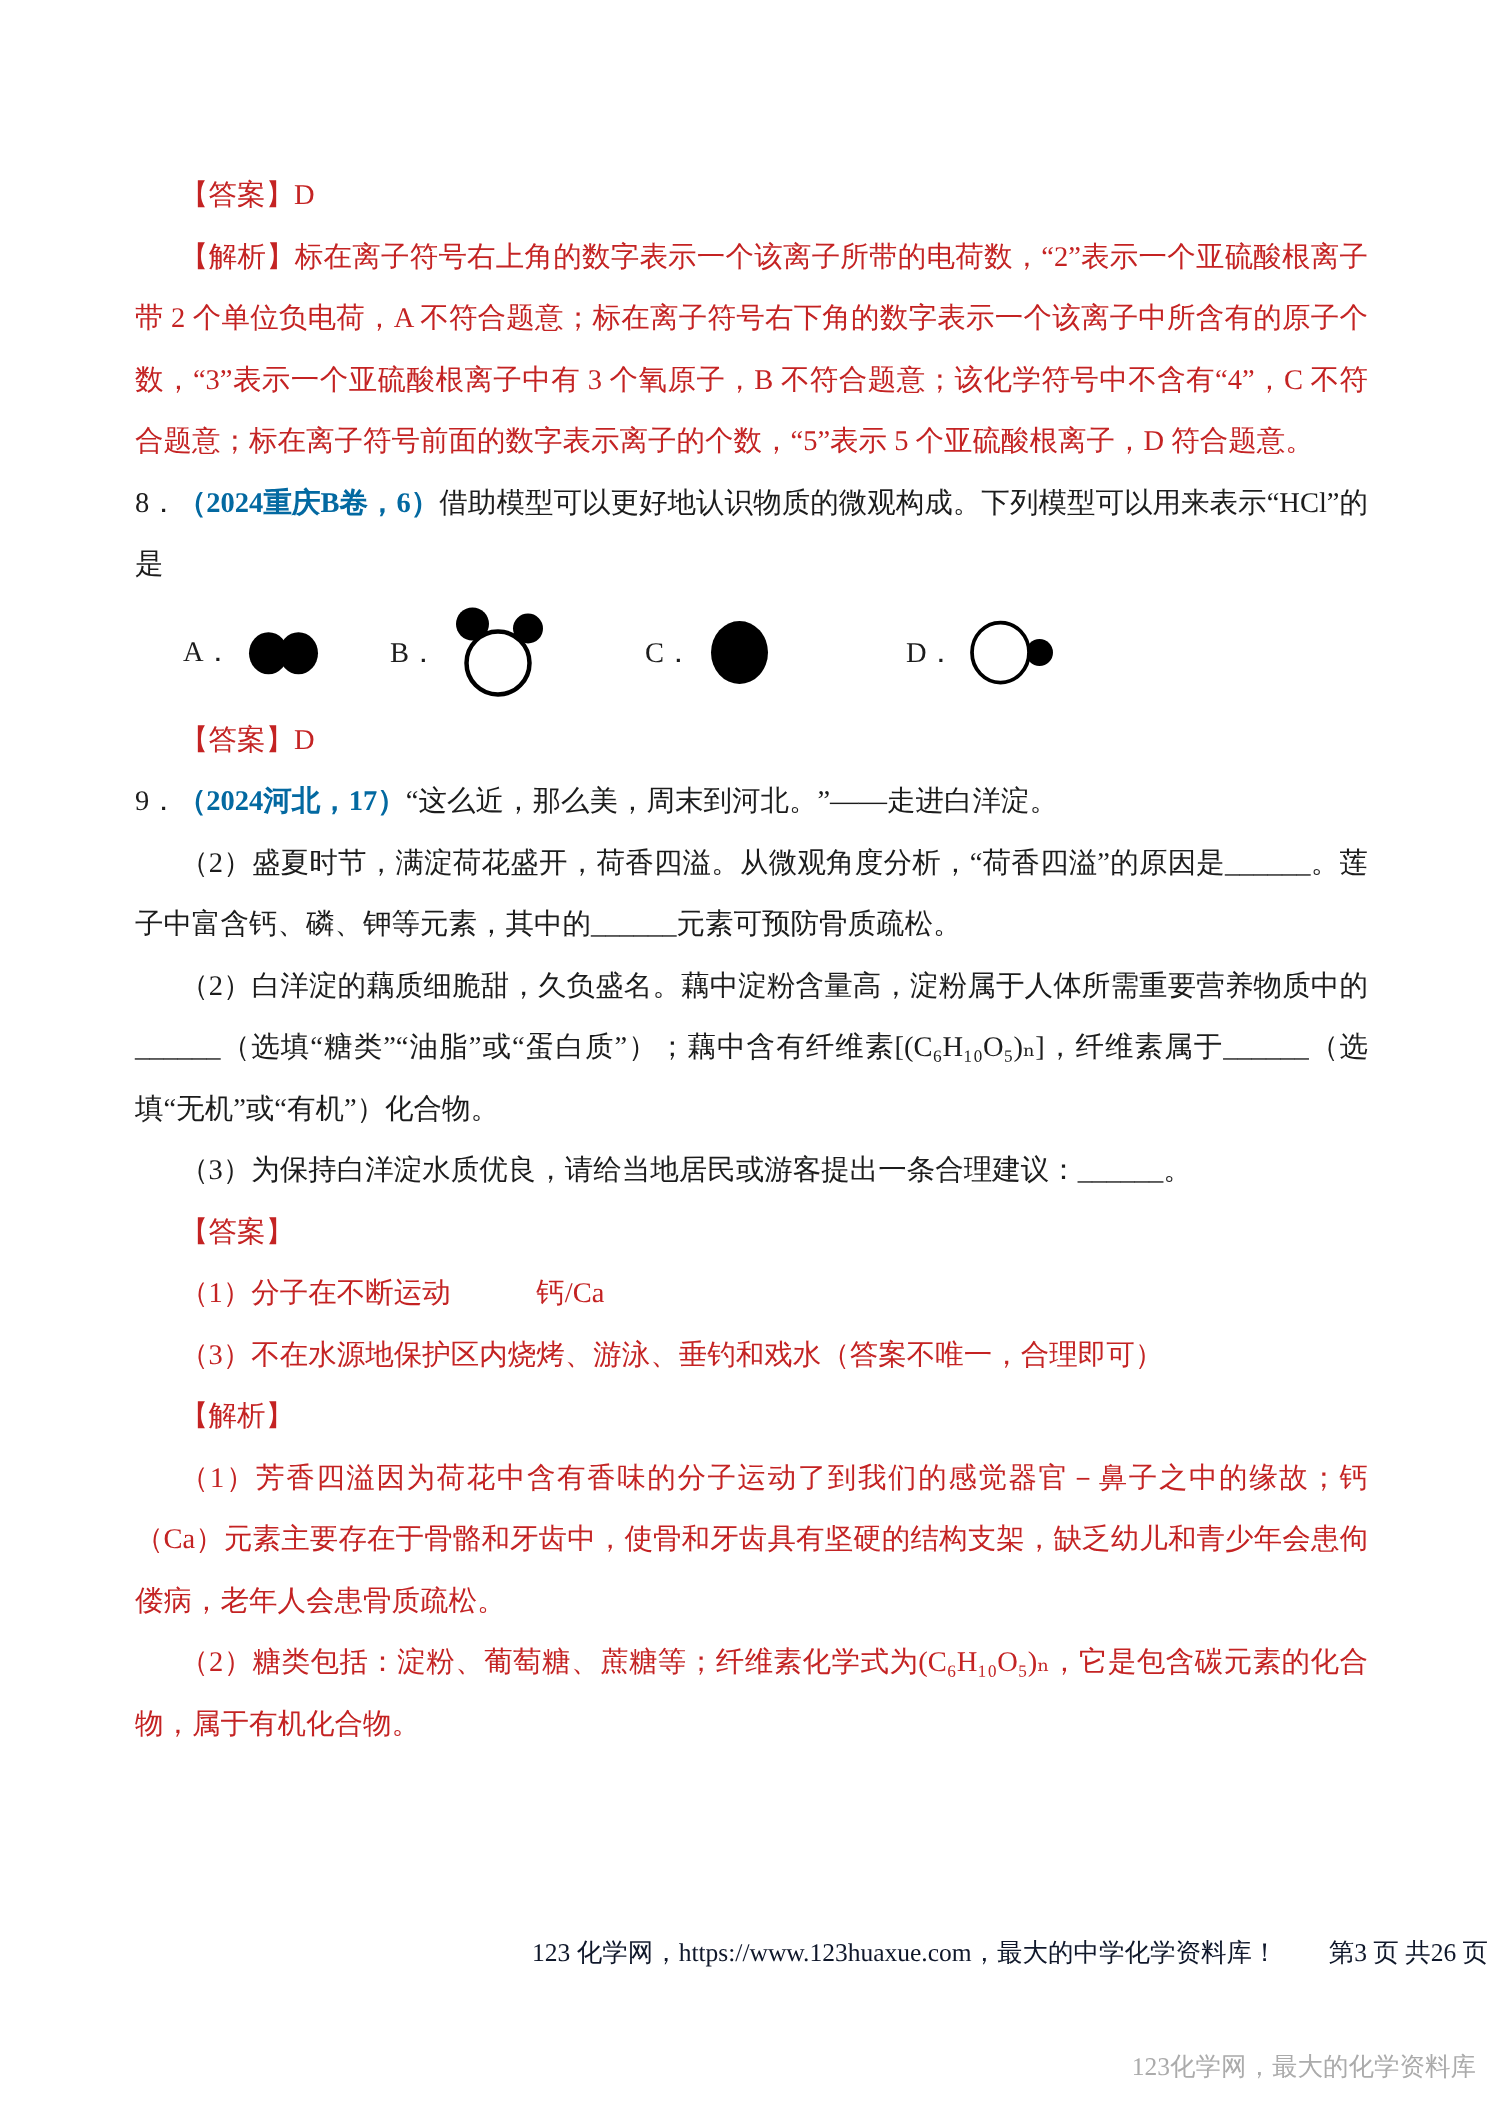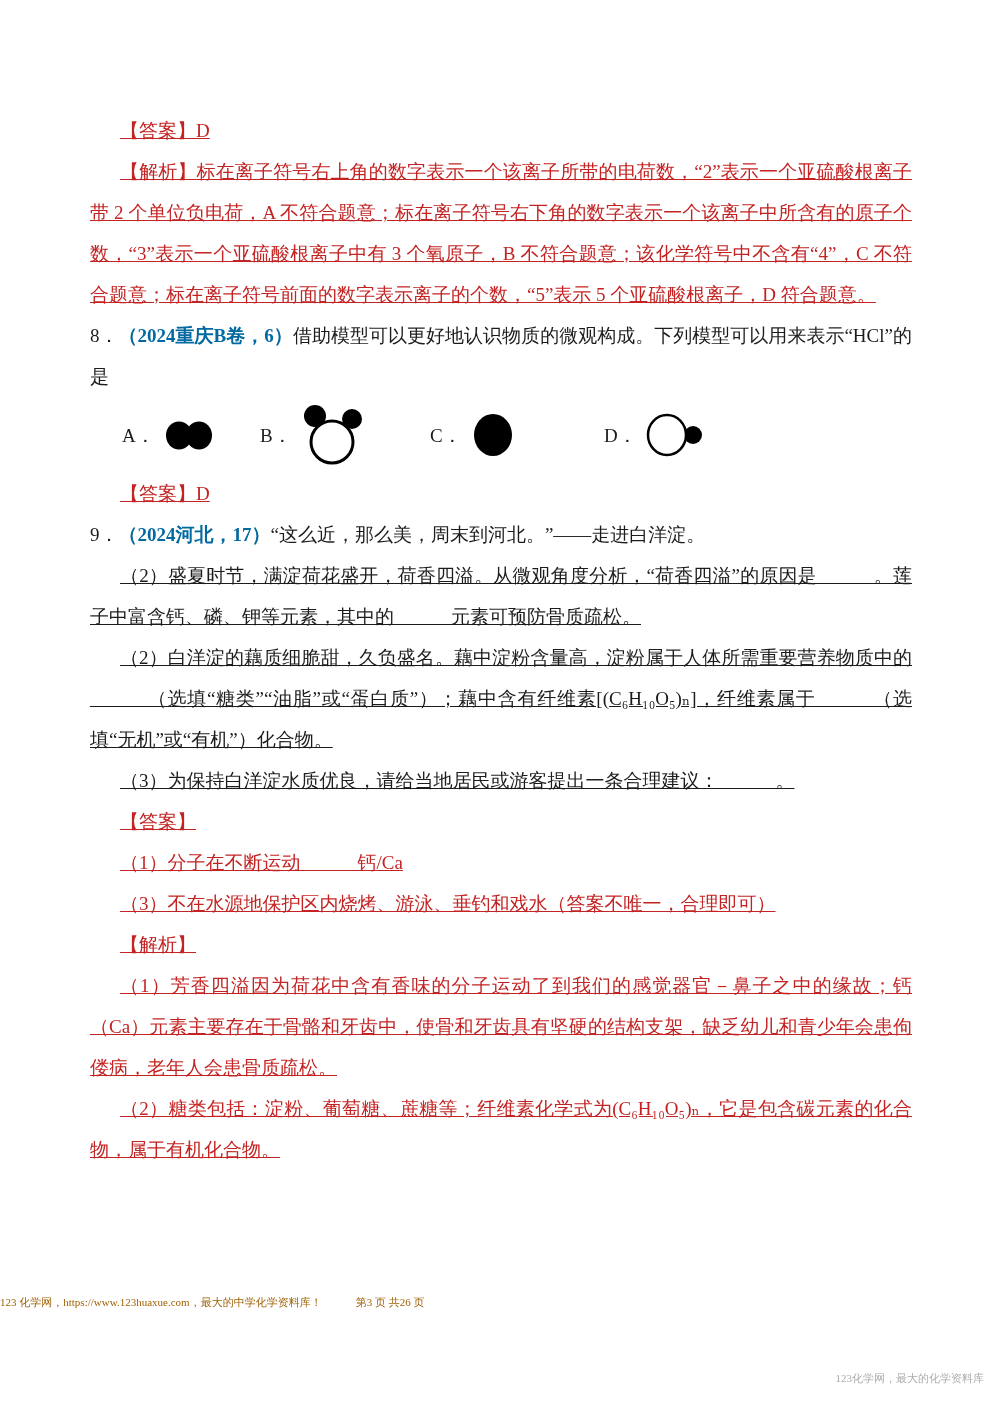--- a/index.html
+++ b/index.html
@@ -3,41 +3,41 @@
 <meta charset="utf-8">
 <style>
   * { margin:0; padding:0; box-sizing:border-box; }
   html,body { width:992px; height:1403px; background:#ffffff; }
   body { font-family:"Liberation Serif","DejaVu Serif",serif; position:relative; overflow:hidden; }
   .content {
     position:absolute; left:90px; top:110px; width:822px;
     color:#1c1c1c; font-size:19px; line-height:41px;
   }
   p.para { text-align:justify; }
-  .ind { text-indent:30px;text-decoration:underline; }
+  .ind { text-indent:30px; }
   .red  { color:#c42323; }
   .blue { color:#0369a1; font-weight:bold; }
   .options-row { position:relative; height:76px; }
   .option {
     position:absolute; top:50%; transform:translateY(-50%);
     display:flex; align-items:center; gap:9px;
   }
   .opt-a { left:32px; }
   .opt-b { left:170px; }
   .opt-c { left:340px; }
   .opt-d { left:514px; }
   .option svg { display:block; }
   .footer {
     position:absolute; top:1290px; left:0; width:100%;
-    text-align:left; font-size:11px; color:#a16207; line-height:24px;
+    text-align:right; font-size:17px; color:#0f172a; line-height:24px;
   }
   .footer .gap { display:inline-block; width:34px; }
   .watermark {
     position:absolute; top:1368px; right:8px;
-    font-size:11px; color:#ababab; line-height:20px;
+    font-size:17px; color:#ababab; line-height:20px;
   }
 </style>
 </head>
 <body>
 
 <div class="content">
 
   <p class="para ind red"><span>【答案】</span><span>D</span></p>
   <p class="para ind red"><span>【解析】</span><span>标在离子符号右上角的数字表示一个该离子所带的电荷数，“2”表示一个亚硫酸根离子带 2 个单位负电荷，A 不符合题意；标在离子符号右下角的数字表示一个该离子中所含有的原子个数，“3”表示一个亚硫酸根离子中有 3 个氧原子，B 不符合题意；该化学符号中不含有“4”，C 不符合题意；标在离子符号前面的数字表示离子的个数，“5”表示 5 个亚硫酸根离子，D 符合题意。</span></p>
 

